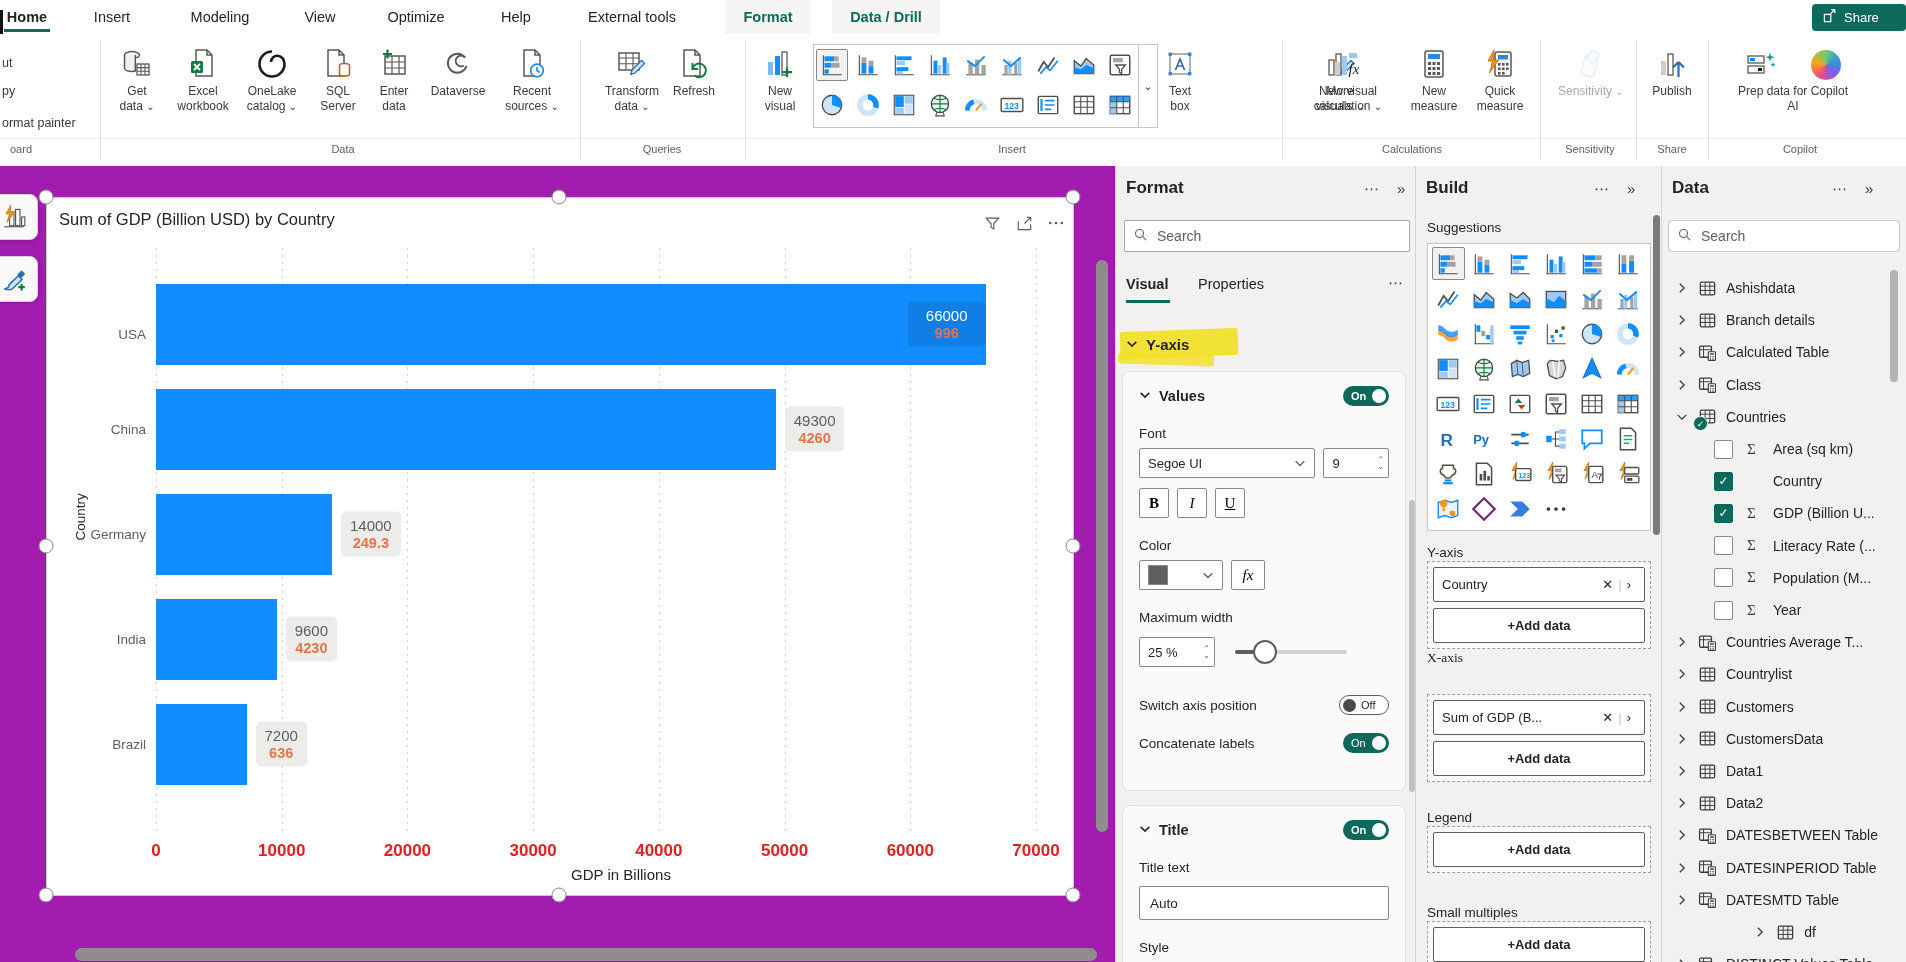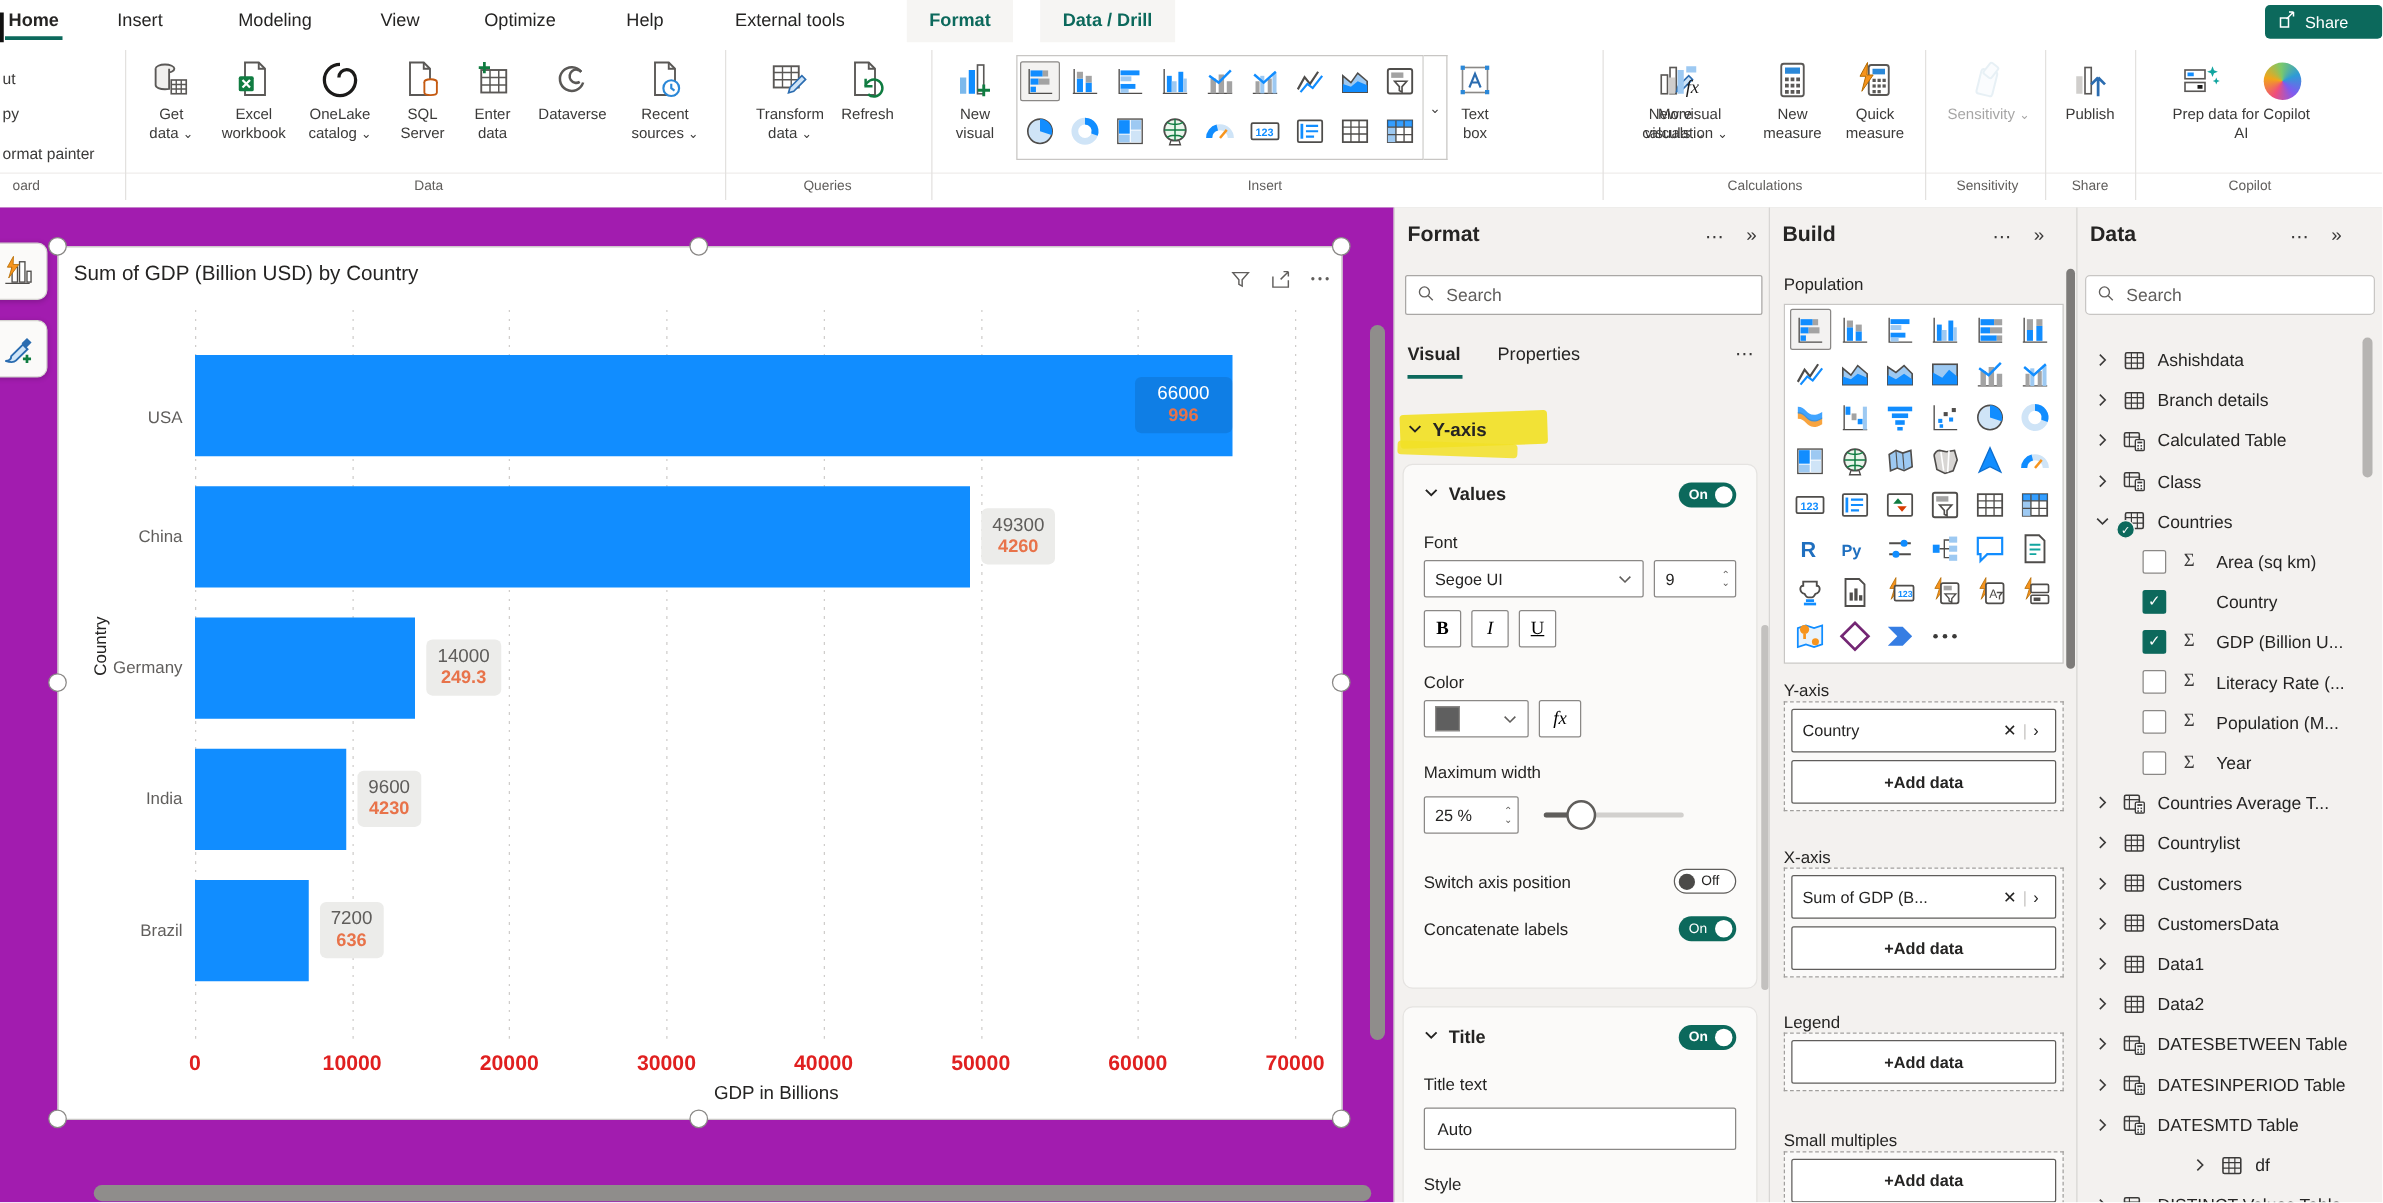--- a/index.html
+++ b/index.html
@@ -810,21 +810,21 @@
       <div class="flabel">Style</div>
       <div class="tinput"></div>
     </div>
     <div class="fmt-scroll"></div>
   </div>
 
   <div id="build-pane" class="pane">
     <div class="pane-head">Build</div>
     <div class="ph-ic" style="left:178px">⋯</div>
     <div class="ph-ic" style="left:211px">»</div>
-    <div id="suggestions-lbl">Population</div>
+    <div id="suggestions-lbl">Suggestions</div>
     <div id="build-gallery">
         <div class="gi sel">
           <svg width="26" height="26" viewBox="0 0 24 24">
             <path d="M4 3v18h17" stroke="#4f4d4b" fill="none"></path>
             <rect x="5" y="4" width="9" height="4.5" fill="#118DFF"></rect>
             <rect x="14" y="4" width="4" height="4.5" fill="#a3a3a3"></rect>
             <rect x="5" y="10" width="6" height="4.5" fill="#118DFF"></rect>
             <rect x="11" y="10" width="8" height="4.5" fill="#a3a3a3"></rect>
             <rect x="5" y="16" width="4" height="4" fill="#118DFF"></rect>
           </svg>
@@ -1163,21 +1163,21 @@
   <div class="well-lbl" style="top: 379px;">Y-axis</div>
       <div class="well" style="top: 395px;">
         <div class="pill">
           <span class="nm">Country</span>
           <span class="xi">✕</span>
           <span class="sep">|</span>
           <span class="gt">›</span>
         </div>
         <div class="adddata">+Add data</div>
       </div>
-      <div class="well-lbl" style="top: 512px;">X-axis</div>
+      <div class="well-lbl" style="top: 484px; font-family: Liberation Serif, serif;">X-axis</div>
       <div class="well" style="top: 528px;">
         <div class="pill">
           <span class="nm">Sum of GDP (B...</span>
           <span class="xi">✕</span>
           <span class="sep">|</span>
           <span class="gt">›</span>
         </div>
         <div class="adddata">+Add data</div>
       </div>
       <div class="well-lbl" style="top: 644px;">Legend</div>

